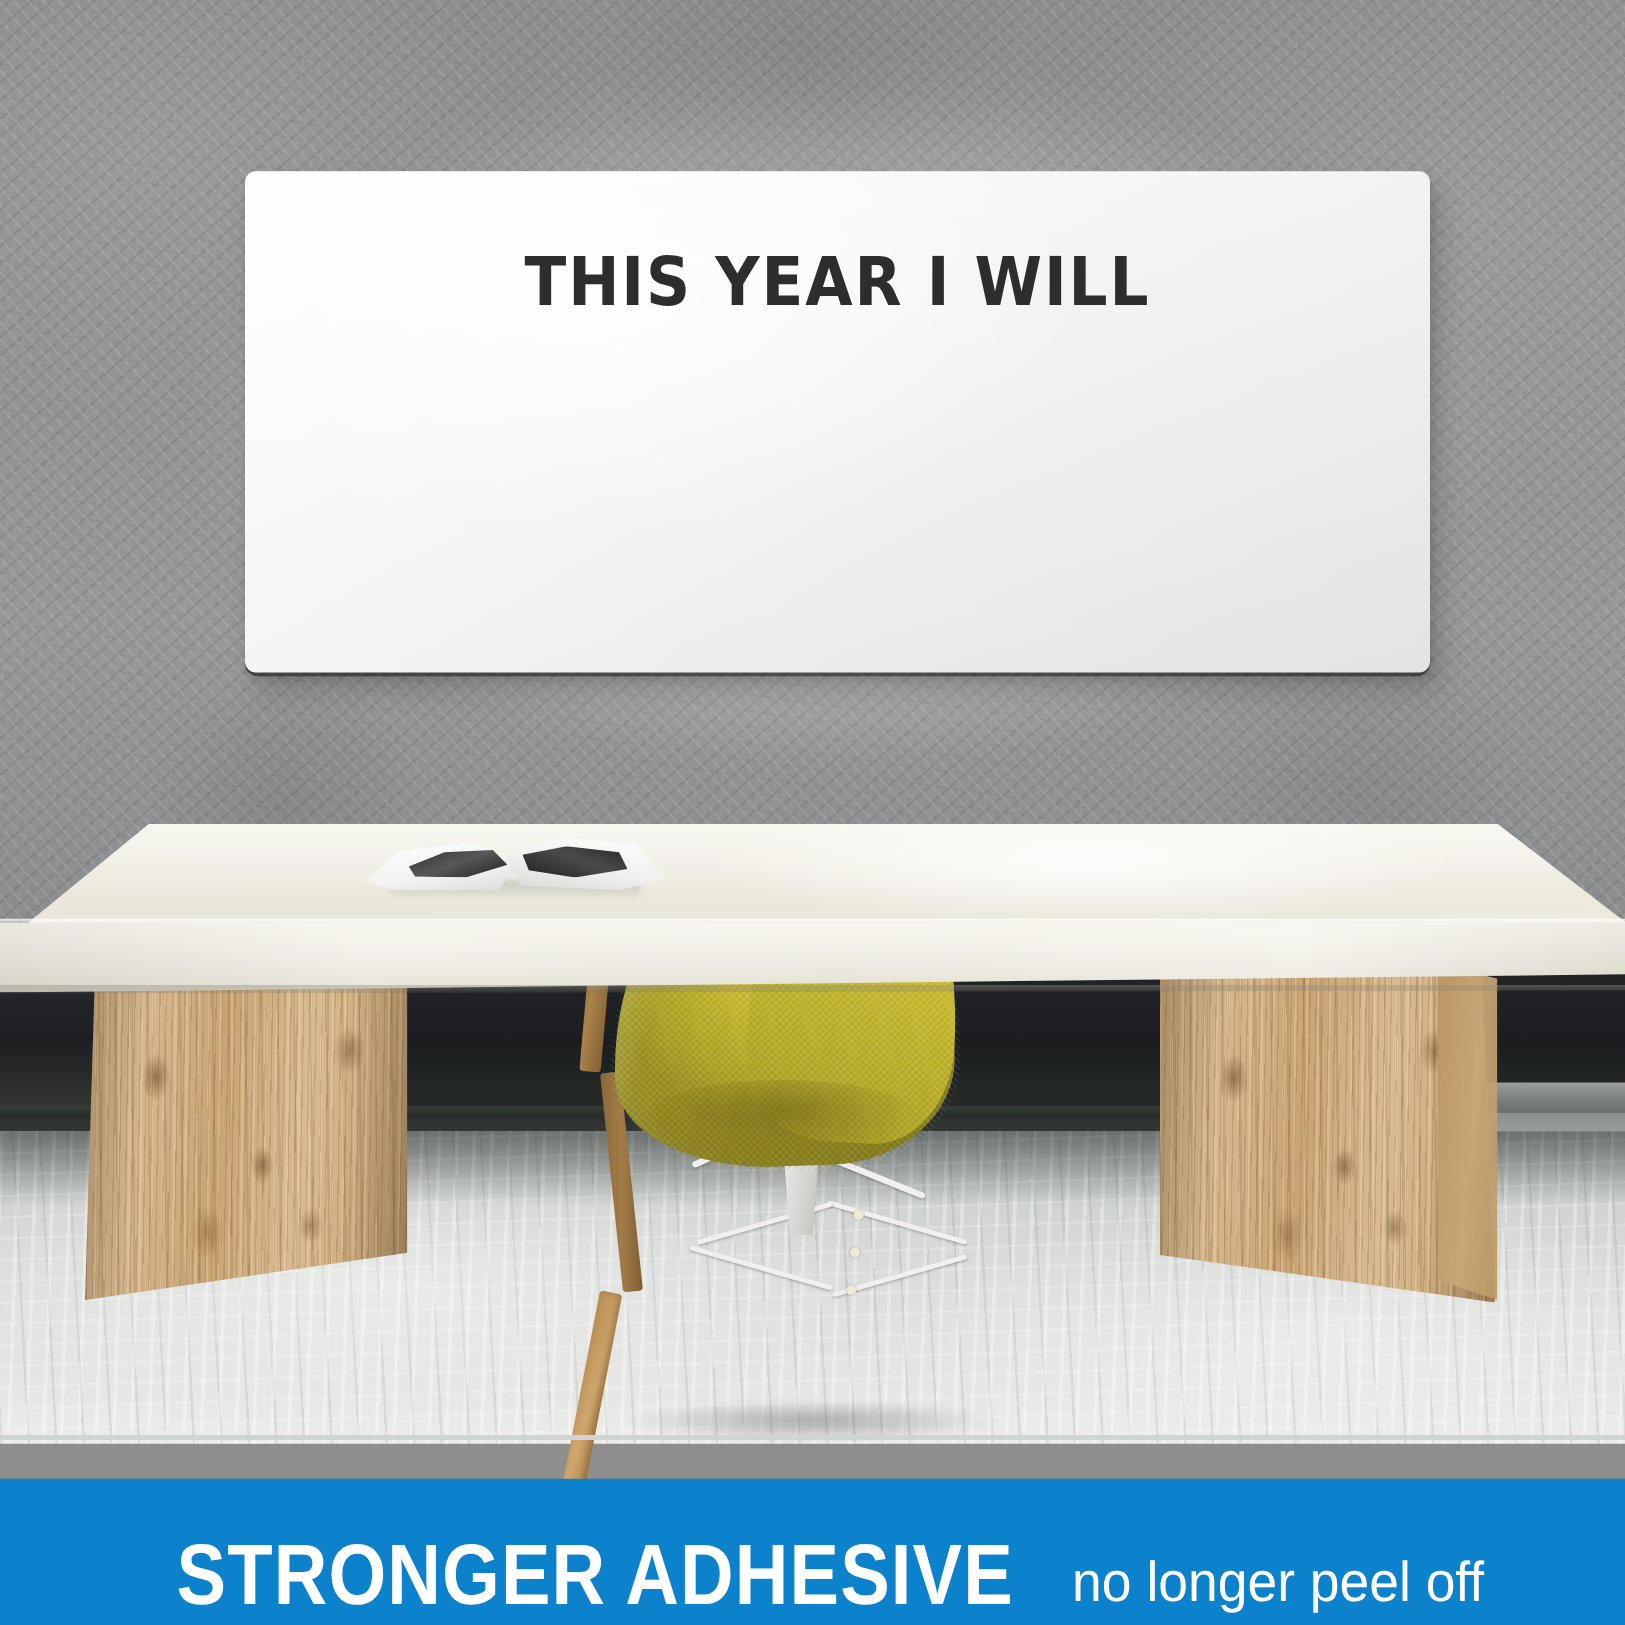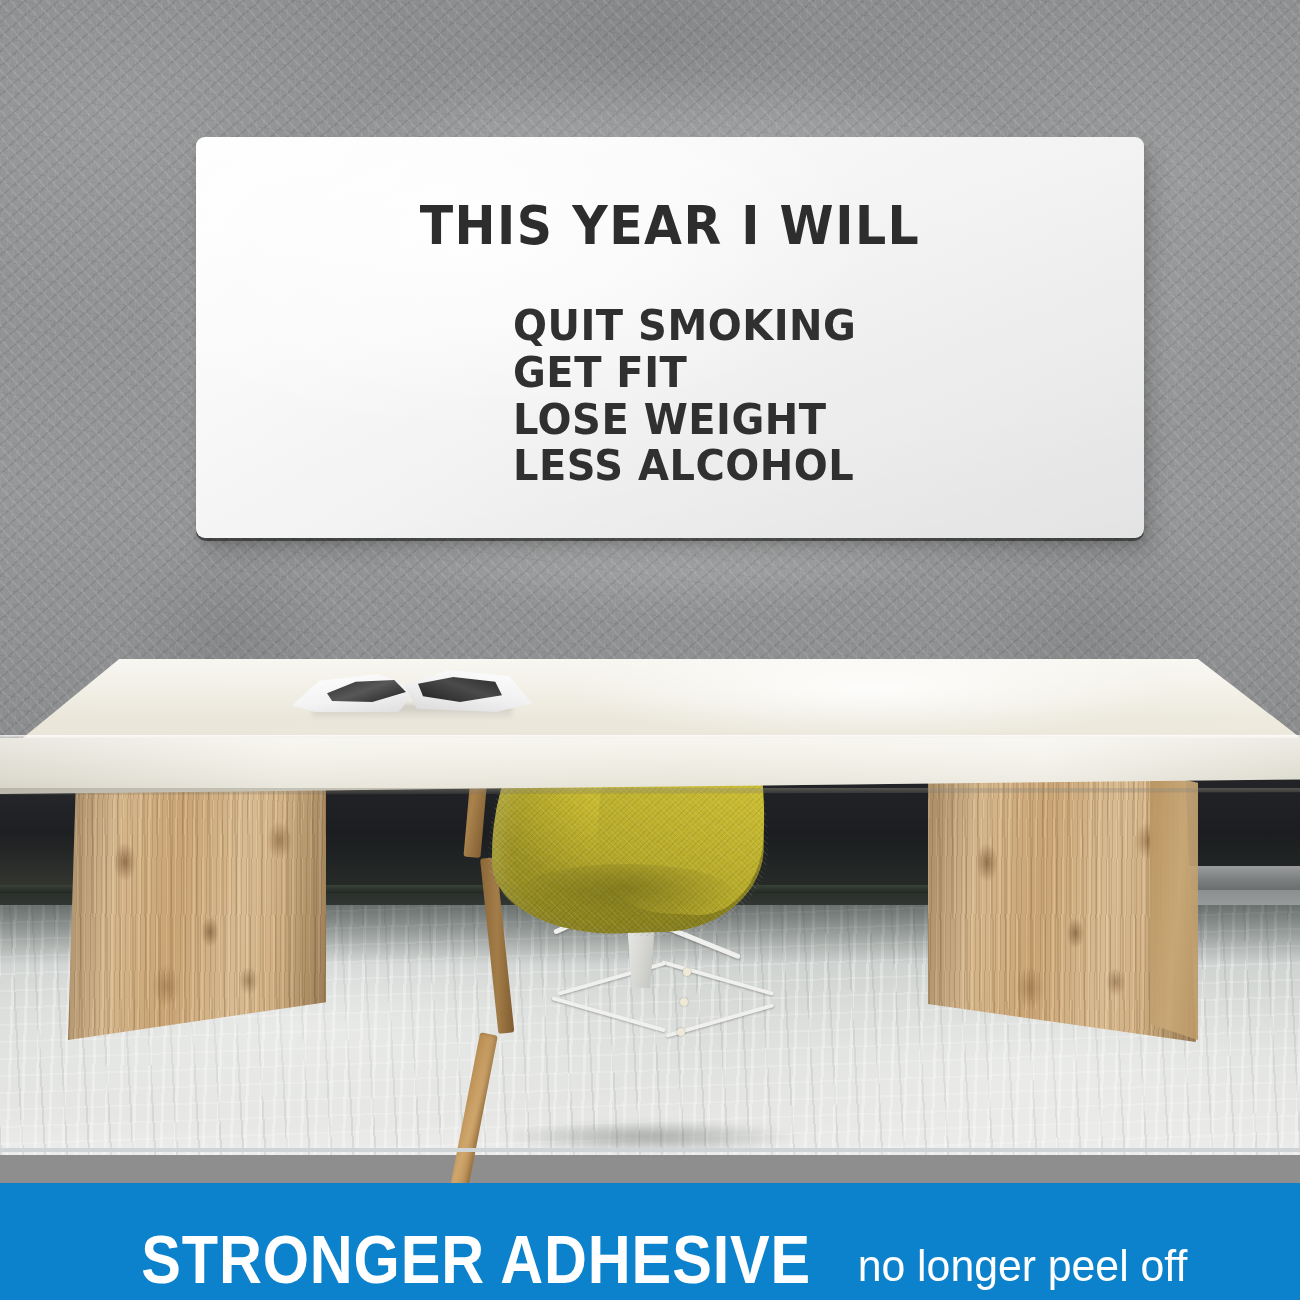--- a/index.html
+++ b/index.html
@@ -367,26 +367,20 @@
     <div class="wall-tex2"></div>
     <div class="wall-glow"></div>
   </div>
 
   <div class="board-shadow"></div>
   <div class="board">
     <div class="board-sheen"></div>
     <div class="board-inner">
       <div class="board-title">THIS YEAR I WILL</div>
       <div class="board-cols">
-        <div class="board-col col-left">
-          <div class="board-item">QUIT SMOKING</div>
-          <div class="board-item">GET FIT</div>
-          <div class="board-item">LOSE WEIGHT</div>
-          <div class="board-item">LESS ALCOHOL</div>
-        </div>
       </div>
     </div>
   </div>
 
   <div class="dark-band"></div>
   <div class="dark-band-l"></div>
   <div class="band-line"></div>
   <div class="right-skirt"></div>
   <div class="right-skirt2"></div>
 

